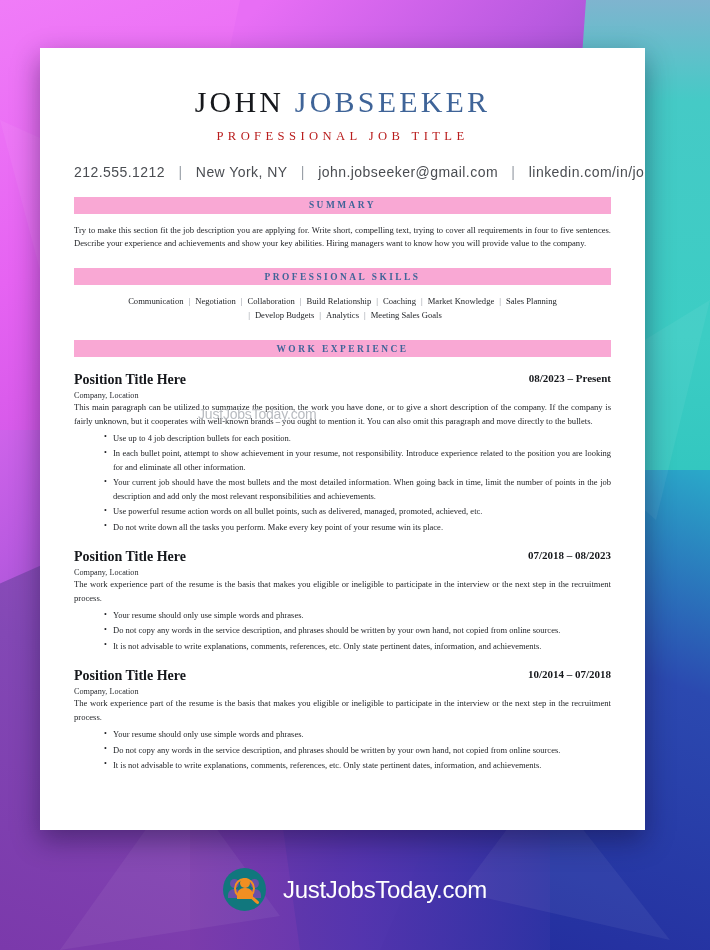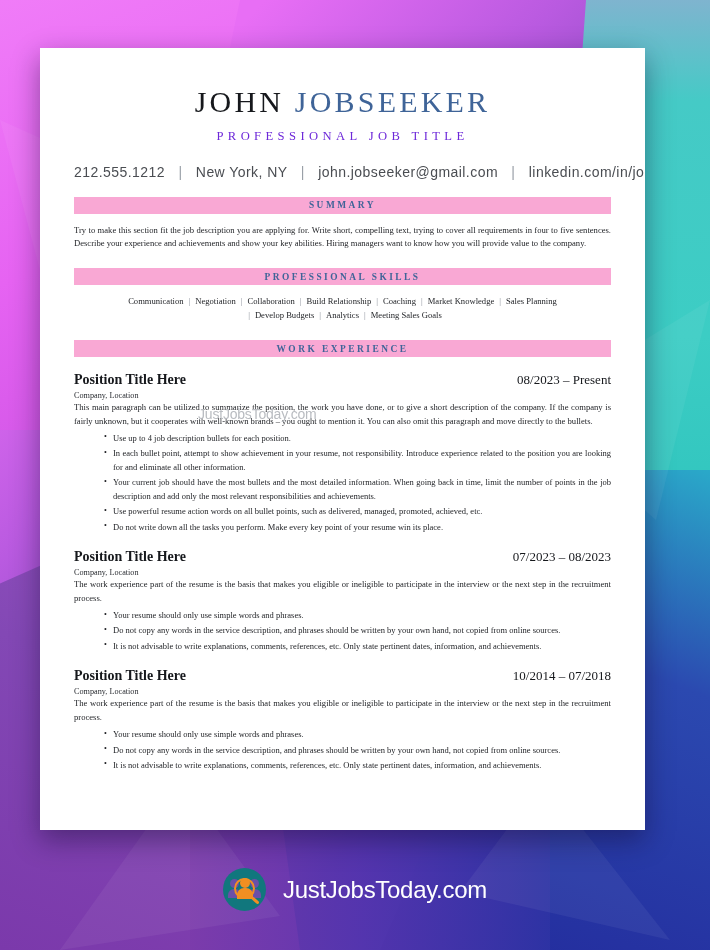--- a/index.html
+++ b/index.html
@@ -95,21 +95,21 @@
     white-space: nowrap;
   }
   #name-first { color: #16181c; }
   #name-last  { color: #3f6498; }
 
   #job-title {
     text-align: center;
     margin-top: 11px;
     font-size: 12.6px;
     letter-spacing: 4.4px;
-    color: #6d28d9;
+    color: #b91c1c;
   }
 
   #contact-line {
     margin-top: 20px;
     text-align: left;
     font-family: Liberation Sans, sans-serif;
     font-size: 14px;
     letter-spacing: .45px;
     color: #4a4d52;
     white-space: nowrap;
@@ -171,22 +171,22 @@
     font-weight: bold;
     color: #16181c;
     line-height: 1.35;
   }
   .job-company {
     font-size: 8.2px;
     color: #2a2d32;
     line-height: 1.35;
   }
   .job-dates {
-    font-size: 13px;
-    font-weight: normal;
+    font-size: 11px;
+    font-weight: bold;
     color: #16181c;
     white-space: nowrap;
     padding-top: 1px;
   }
   .job-para {
     font-size: 8.6px;
     line-height: 1.62;
     color: #1d1f23;
     text-align: justify;
   }
@@ -359,21 +359,21 @@
             <li>Use powerful resume action words on all bullet points, such as delivered, managed, promoted, achieved, etc.</li>
             <li>Do not write down all the tasks you perform. Make every key point of your resume win its place.</li>
           </ul>
         </div>
         <div class="job">
           <div class="job-head">
             <div>
               <div class="job-pos">Position Title Here</div>
               <div class="job-company">Company, Location</div>
             </div>
-            <div class="job-dates">07/2023 – 08/2023</div>
+            <div class="job-dates">07/2018 – 08/2023</div>
           </div>
           <div class="job-para">The work experience part of the resume is the basis that makes you eligible or ineligible to participate in the interview or the next step in the recruitment process.</div>
           <ul class="bullets">
             <li>Your resume should only use simple words and phrases.</li>
             <li>Do not copy any words in the service description, and phrases should be written by your own hand, not copied from online sources.</li>
             <li>It is not advisable to write explanations, comments, references, etc. Only state pertinent dates, information, and achievements.</li>
           </ul>
         </div>
         <div class="job">
           <div class="job-head">

